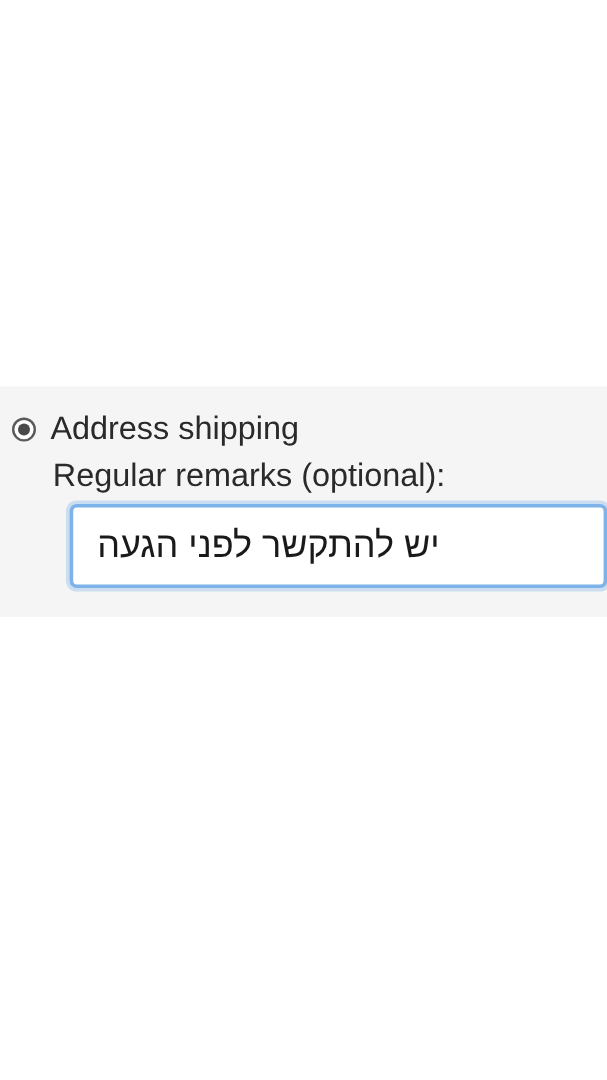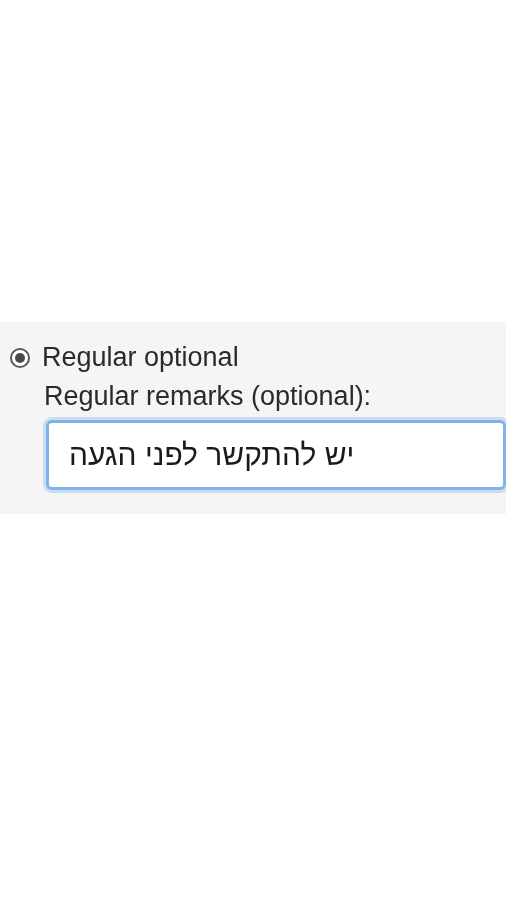--- a/index.html
+++ b/index.html
@@ -52,21 +52,21 @@
     }
     .remarks-label {
       font-size: 27px;
       color: #2a2a2a;
       font-weight: 400;
       margin-left: 34px;
       margin-bottom: 8px;
       display: block;
     }
     .input-wrapper {
-      margin-left: 36px;
+      margin-left: 48px;
     }
     .text-input {
       width: 100%;
       height: 70px;
       padding: 0 20px;
       font-size: 30px;
       color: #1a1a1a;
       background: #ffffff;
       border: 3px solid #7db3e8;
       border-radius: 6px;
@@ -78,19 +78,19 @@
     }
   </style>
 </head>
 <body>
 
 <div class="form-section">
   <div class="radio-row">
     <span class="radio">
       <span class="radio-inner"></span>
     </span>
-    <span class="radio-label">Regular optional</span>
+    <span class="radio-label">Address shipping</span>
   </div>
   <span class="remarks-label">Regular remarks (optional):</span>
   <div class="input-wrapper">
     <input type="text" class="text-input" value="יש להתקשר לפני הגעה" style="">
   </div>
 </div>
 
 </body></html>

